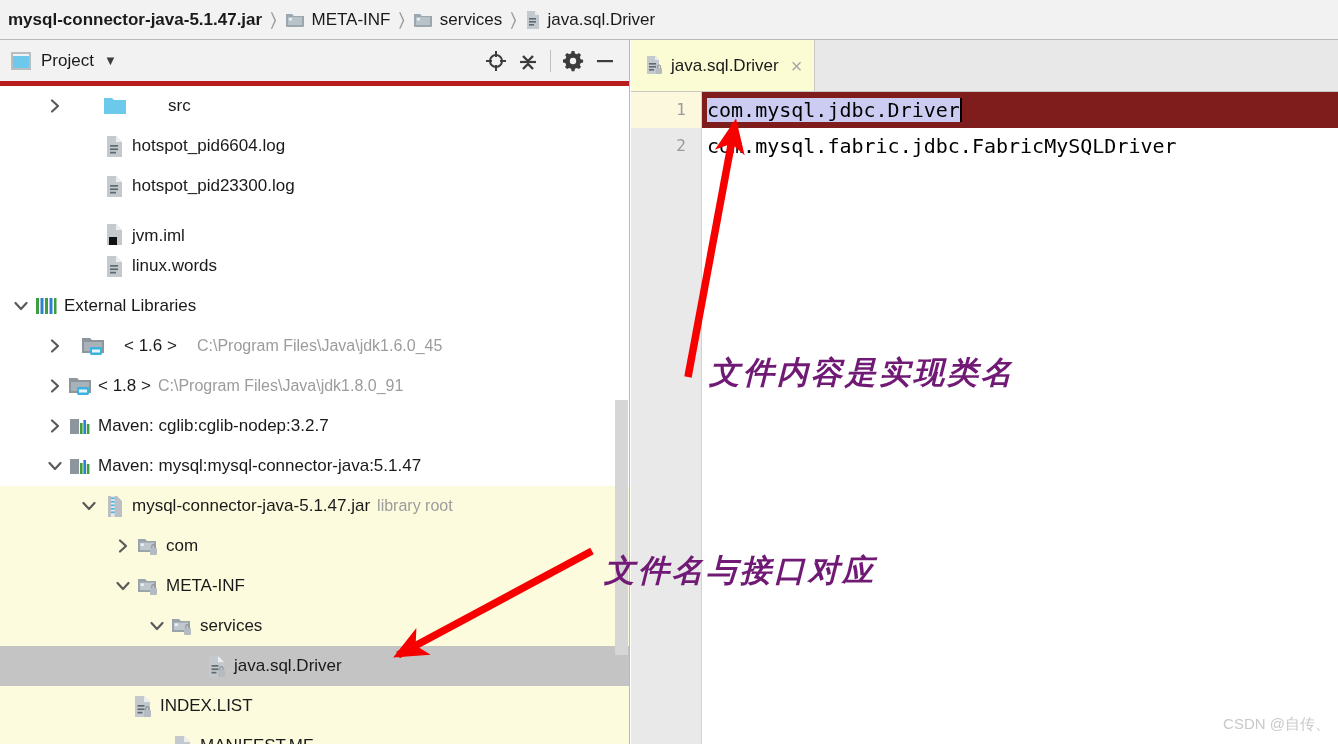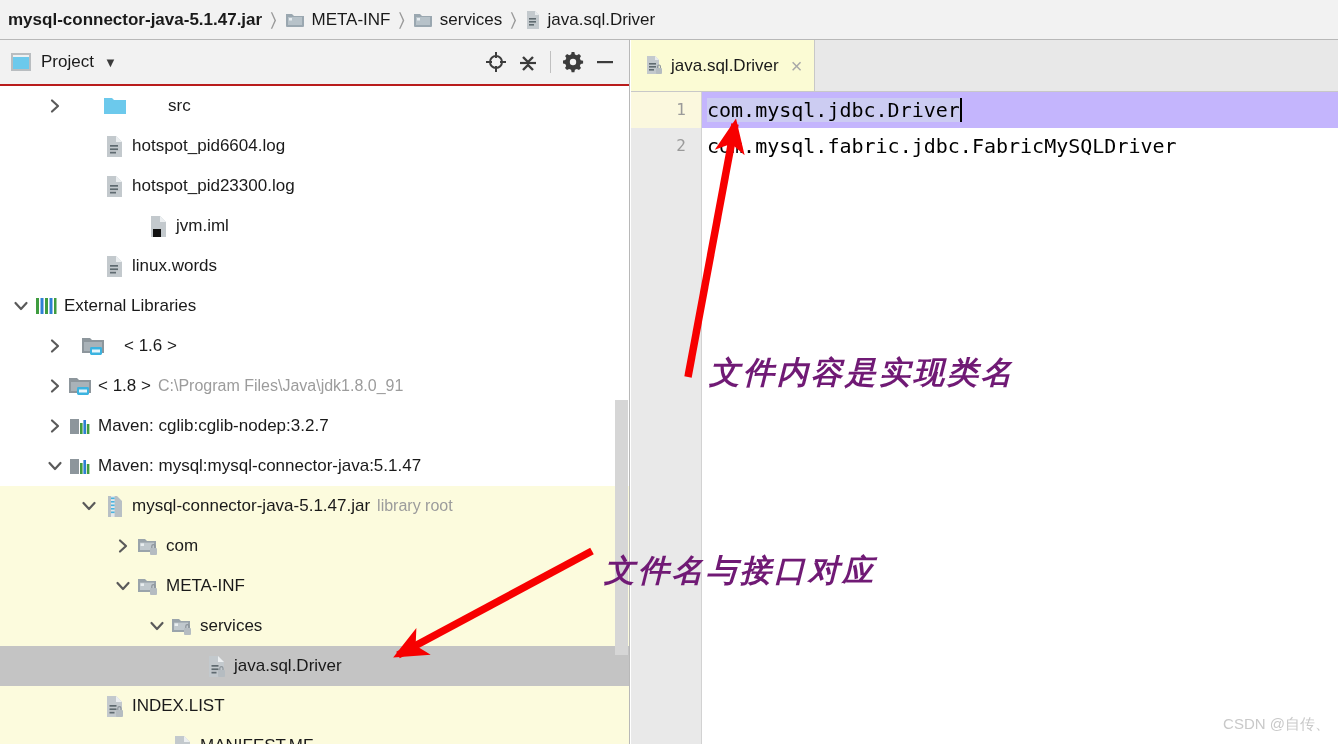--- a/index.html
+++ b/index.html
@@ -21,21 +21,21 @@
   .crumb.bold{font-weight:bold;}
   .crumbsep{color:#9a9a9a;font-size:19px;margin:0 8px;font-weight:300;}
 
   
   .leftpanel{
     position:absolute;left:0;top:40px;width:630px;height:704px;
     background:#ffffff;border-right:1px solid #b8b8b8;box-sizing:border-box;
     overflow:hidden;
   }
   .pwhead{
-    height:46px;background:#f2f2f2;border-bottom:2px solid #b91c1c;
+    height:46px;background:#f2f2f2;border-bottom:5px solid #b91c1c;
     display:flex;align-items:center;padding:0 8px 0 10px;box-sizing:border-box;
   }
   .pwtitle{font-size:17px;color:#1a1a1a;margin-left:9px;}
   .pwspacer{flex:1;}
   .pwbtn{width:32px;height:32px;display:flex;align-items:center;justify-content:center;}
   .vdiv{width:1px;height:22px;background:#c0c0c0;margin:0 6px;}
 
   
   .tree{position:relative;}
   .row{
@@ -67,21 +67,21 @@
   .codearea{position:relative;height:652px;background:#ffffff;}
   .gutter{position:absolute;left:0;top:0;width:70px;height:652px;background:#e9e9e9;border-right:1px solid #d2d2d2;}
   .gutter .gn{
     height:36px;line-height:36px;text-align:right;padding-right:15px;
     font-family:"DejaVu Sans Mono","Liberation Mono",monospace;font-size:16px;color:#9a9a9a;
     box-sizing:border-box;
   }
   .gutter .gn.cur{background:#fbf8de;}
   .codelines{position:absolute;left:71px;top:0;right:0;}
   .cline{height:36px;line-height:36px;font-family:"DejaVu Sans Mono","Liberation Mono",monospace;font-size:20px;color:#000000;padding-left:5px;position:relative;white-space:pre;}
-  .cline.cur{background:#c4b5fd;}
+  .cline.cur{background:#7f1d1d;}
   .selspan{background:#ccccf2;}
   .caret{display:inline-block;width:2px;height:24px;background:#000;vertical-align:-5px;}
 
   
   .ovl{position:absolute;left:0;top:0;width:1338px;height:744px;pointer-events:none;}
   .cn{position:absolute;color:#701a75;font-size:31px;font-weight:bold;letter-spacing:3px;
       font-family:"DejaVu Sans","Liberation Sans",sans-serif;white-space:nowrap;font-style:italic;}
   .wm{position:absolute;right:8px;bottom:10px;color:#c9c9c9;font-size:15px;white-space:nowrap;}
 </style>
 </head>
@@ -203,21 +203,21 @@
             <svg width="19" height="23" viewBox="0 0 19 23">
               <path d="M2 1h9l6 6v15H2z" fill="#c3c9cd"></path>
               <path d="M11 1l6 6h-6z" fill="#eceff1"></path>
               <rect x="5" y="10" width="8" height="1.7" fill="#5f6a70"></rect>
               <rect x="5" y="13.4" width="8" height="1.7" fill="#5f6a70"></rect>
               <rect x="5" y="16.8" width="6" height="1.7" fill="#5f6a70"></rect>
             </svg>
           </span>
           <span class="lbl">hotspot_pid23300.log</span>
         </div>
-        <div class="row" style="padding-left: 120px;">
+        <div class="row" style="padding-left: 76px; align-items: flex-end;">
           <span class="arrw"></span>
           <span class="ico">
             <svg width="19" height="23" viewBox="0 0 19 23">
               <path d="M2 1h9l6 6v15H2z" fill="#c3c9cd"></path>
               <path d="M11 1l6 6h-6z" fill="#eceff1"></path>
               <rect x="4" y="14" width="8" height="8" fill="#111"></rect>
             </svg>
           </span>
           <span class="lbl">jvm.iml</span>
         </div>
@@ -259,20 +259,21 @@
           </span>
           <span class="ico">
             <svg width="24" height="20" viewBox="0 0 24 20">
               <path d="M1 2h8l2 2h12v13H1z" fill="#8d969c"></path>
               <path d="M3 6h18v9H3z" fill="#a9b2b8"></path>
               <rect x="9" y="11" width="12" height="8" rx="1.4" fill="#3bb3e0"></rect>
               <rect x="11" y="13.5" width="8" height="3" fill="#e8f6fc"></rect>
             </svg>
           </span>
           <span class="lbl">&lt; 1.6 &gt;</span>
+          <span class="sub">C:\Program Files\Java\jdk1.6.0_45</span>
         </div>
         <div class="row" style="padding-left: 42px;">
           <span class="arrw">
             <svg width="16" height="16" viewBox="0 0 16 16">
               <path d="M5 2.5L11 8l-6 5.5" stroke="#5a5a5a" stroke-width="2.2" fill="none" stroke-linecap="round" stroke-linejoin="round"></path>
             </svg>
           </span>
           <span class="ico">
             <svg width="24" height="20" viewBox="0 0 24 20">
               <path d="M1 2h8l2 2h12v13H1z" fill="#8d969c"></path>
@@ -395,21 +396,21 @@
               <path d="M11 1l6 6h-6z" fill="#eceff1"></path>
               <rect x="4.5" y="10" width="7" height="1.7" fill="#5f6a70"></rect>
               <rect x="4.5" y="13.4" width="7" height="1.7" fill="#5f6a70"></rect>
               <rect x="4.5" y="16.8" width="5" height="1.7" fill="#5f6a70"></rect>
               <rect x="11" y="15" width="7" height="7" rx="1" fill="#b5bcc1"></rect>
               <path d="M12.8 15v-1.8a1.6 1.6 0 0 1 3.2 0V15" stroke="#8c949a" stroke-width="1.2" fill="none"></path>
             </svg>
           </span>
           <span class="lbl">java.sql.Driver</span>
         </div>
-        <div class="row jar" style="padding-left: 76px;">
+        <div class="row jar" style="padding-left: 104px;">
           <span class="arrw"></span>
           <span class="ico">
             <svg width="19" height="23" viewBox="0 0 19 23">
               <path d="M2 1h9l6 6v15H2z" fill="#c3c9cd"></path>
               <path d="M11 1l6 6h-6z" fill="#eceff1"></path>
               <rect x="4.5" y="10" width="7" height="1.7" fill="#5f6a70"></rect>
               <rect x="4.5" y="13.4" width="7" height="1.7" fill="#5f6a70"></rect>
               <rect x="4.5" y="16.8" width="5" height="1.7" fill="#5f6a70"></rect>
               <rect x="11" y="15" width="7" height="7" rx="1" fill="#b5bcc1"></rect>
               <path d="M12.8 15v-1.8a1.6 1.6 0 0 1 3.2 0V15" stroke="#8c949a" stroke-width="1.2" fill="none"></path>

